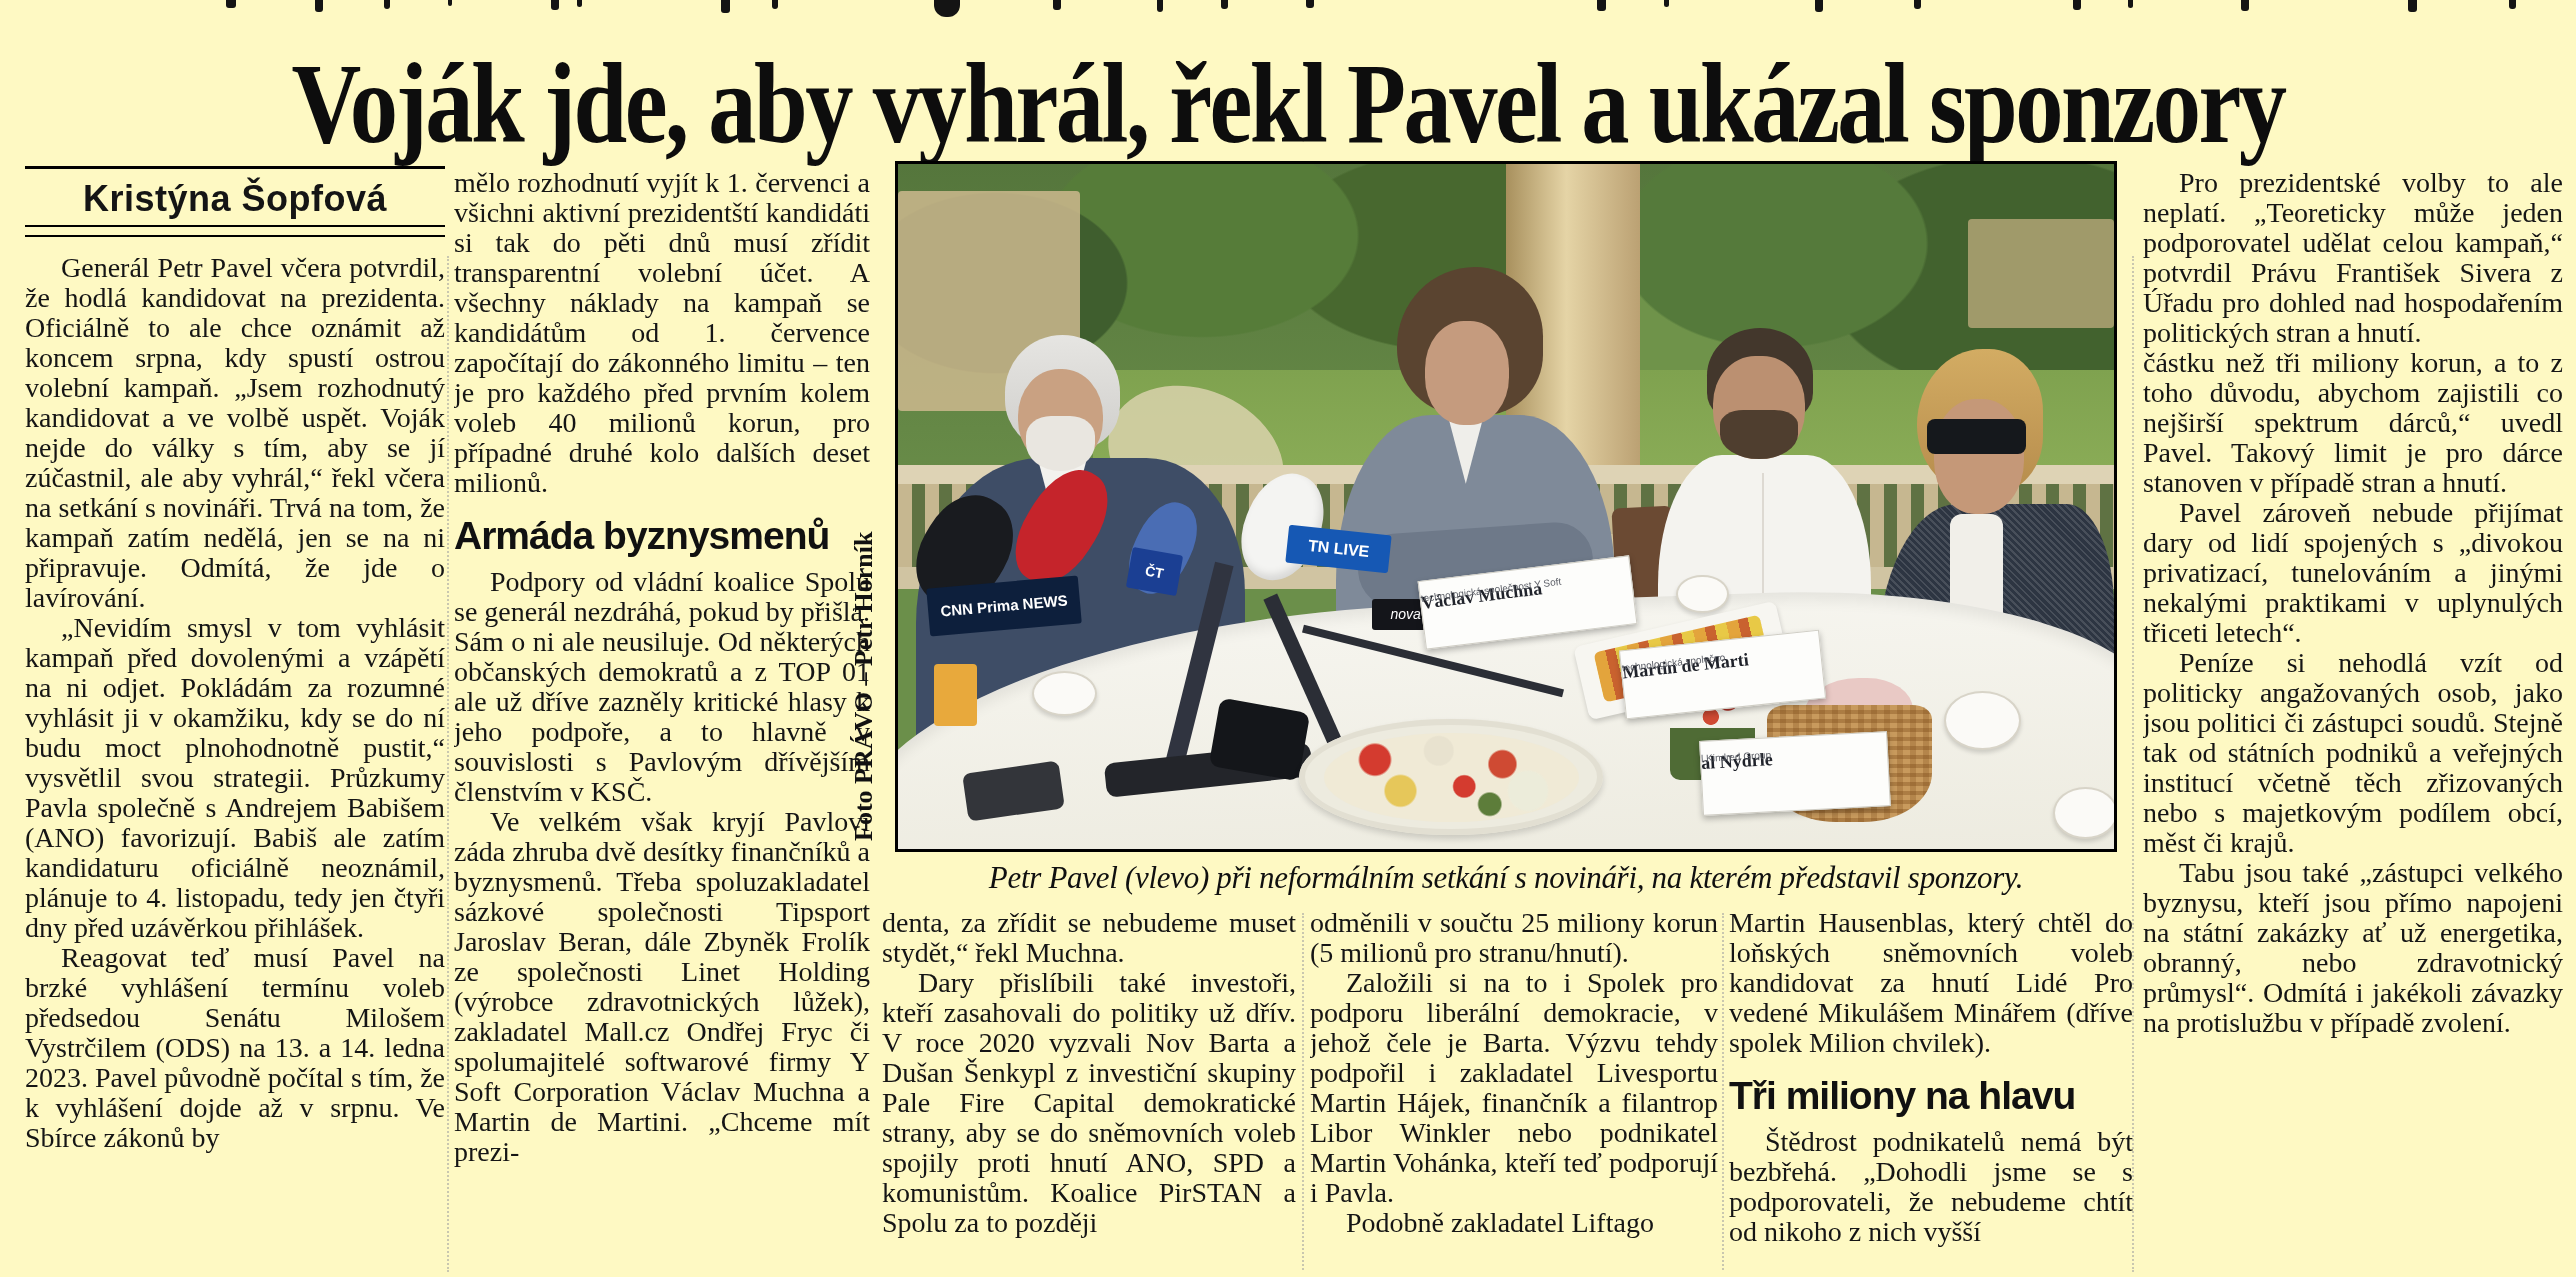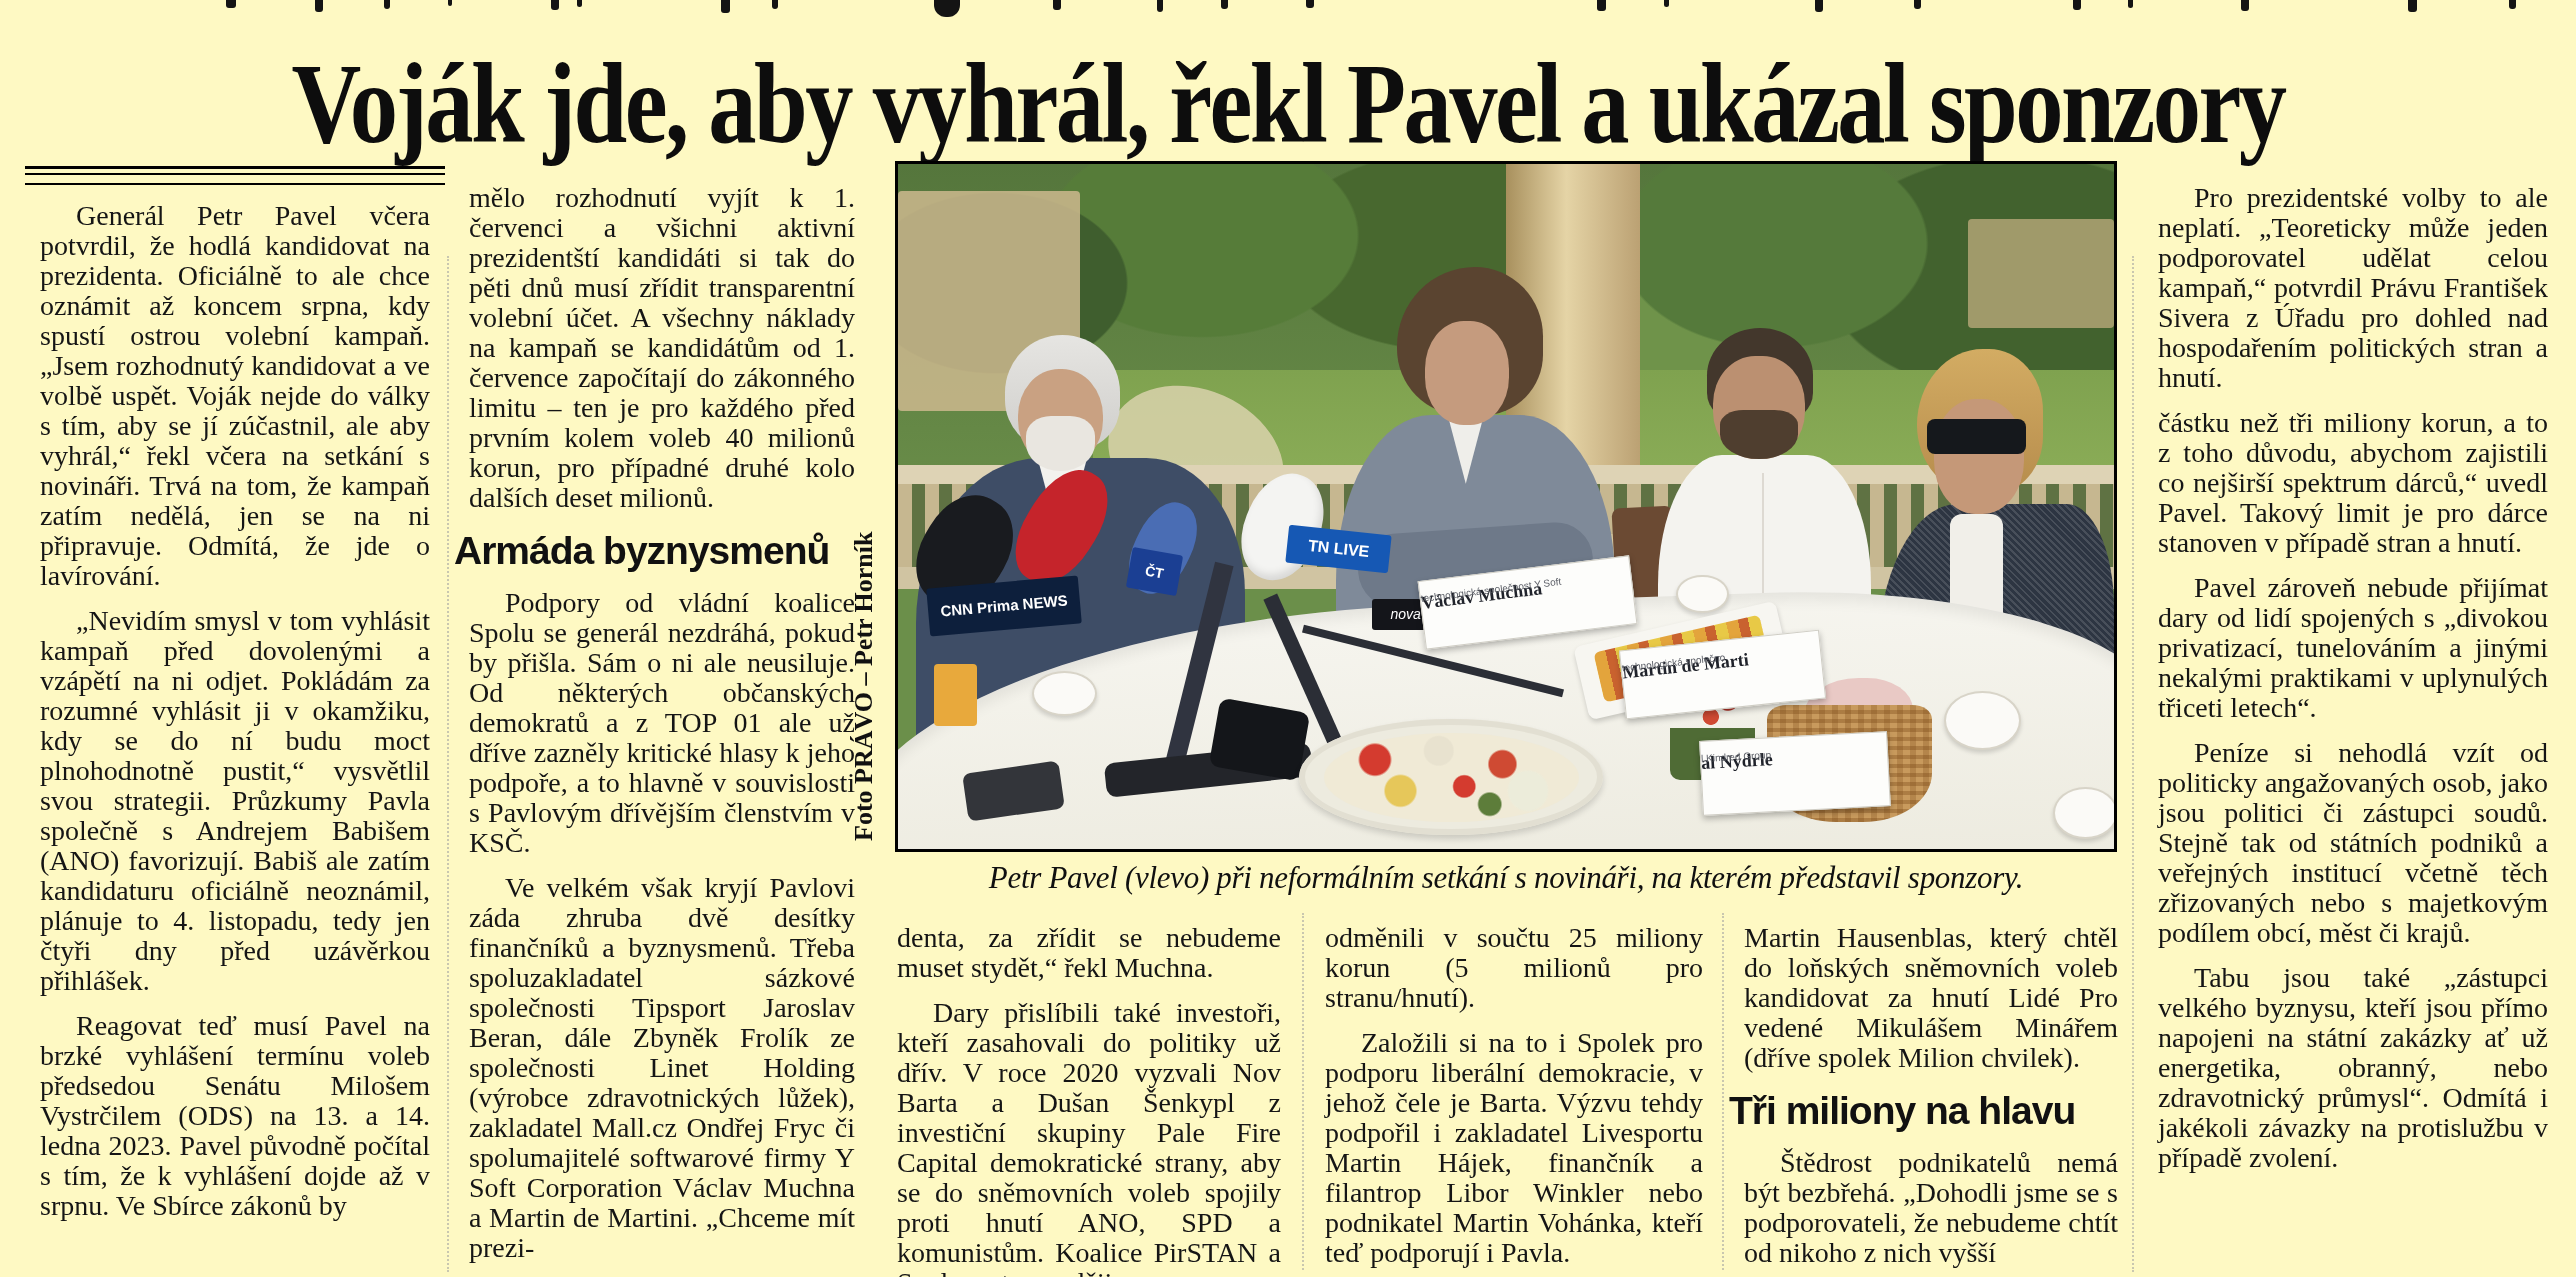--- a/index.html
+++ b/index.html
@@ -9,21 +9,21 @@
   
   .topfrags i{position:absolute;top:0;background:#141414;border-radius:0 0 3px 3px;display:block;}
 
   
   .headline{position:absolute;left:0;top:44px;width:100%;margin:0;text-align:center;
     font:bold 115px/1.05 "Liberation Serif", serif;letter-spacing:-3px;color:#0d0d0d;
     transform:scaleX(.84);transform-origin:50% 0;white-space:nowrap;}
 
   
   .col{position:absolute;overflow:hidden;text-align:justify;}
-  .para{margin:15px;text-indent:36px;font:28px/30px "Liberation Serif", serif;}
+  .para{margin:0;text-indent:36px;font:28px/30px "Liberation Serif", serif;}
   .para.ni{text-indent:0;}
   .subhead{font:bold 39px/44px "Liberation Sans", sans-serif;letter-spacing:-1px;
     margin:16px 0 9px 0;text-align:left;color:#111;}
 
   .c1{left:25px;top:166px;width:420px;height:1111px;}
   .c2{left:454px;top:168px;width:416px;height:1109px;}
   .c3{left:882px;top:908px;width:414px;height:370px;}
   .c4{left:1310px;top:908px;width:408px;height:370px;}
   .c5{left:1729px;top:908px;width:404px;height:370px;}
   .c6{left:2143px;top:168px;width:420px;height:1109px;}
@@ -197,20 +197,21 @@
     <i style="left:2241px;width:8px;height:11px"></i>
       <i style="left:2408px;width:9px;height:12px"></i>
     <i style="left:2509px;width:7px;height:9px"></i>
   </div>
 
   <h1 class="headline">Voják jde, aby vyhrál, řekl Pavel a ukázal sponzory</h1>
 
   <div class="col c1">
     <div>
       <div class="rule1"></div>
+      <div class="byline">Kristýna Šopfová</div>
       <div class="rule2"></div>
     </div>
     <div>
         <p class="para">Generál Petr Pavel včera potvrdil, že hodlá kandidovat na prezidenta. Oficiálně to ale chce oznámit až koncem srpna, kdy spustí ostrou volební kampaň. „Jsem rozhodnutý kandidovat a ve volbě uspět. Voják nejde do války s tím, aby se jí zúčastnil, ale aby vyhrál,“ řekl včera na setkání s novináři. Trvá na tom, že kampaň zatím nedělá, jen se na ni připravuje. Odmítá, že jde o lavírování.</p>
         <p class="para">„Nevidím smysl v tom vyhlásit kampaň před dovolenými a vzápětí na ni odjet. Pokládám za rozumné vyhlásit ji v okamžiku, kdy se do ní budu moct plnohodnotně pustit,“ vysvětlil svou strategii. Průzkumy Pavla společně s Andrejem Babišem (ANO) favorizují. Babiš ale zatím kandidaturu oficiálně neoznámil, plánuje to 4. listopadu, tedy jen čtyři dny před uzávěrkou přihlášek.</p>
         <p class="para">Reagovat teď musí Pavel na brzké vyhlášení termínu voleb předsedou Senátu Milošem Vystrčilem (ODS) na 13. a 14. ledna 2023. Pavel původně počítal s tím, že k vyhlášení dojde až v srpnu. Ve Sbírce zákonů by</p>
       </div>
   </div>
 
   <div class="col c2">

